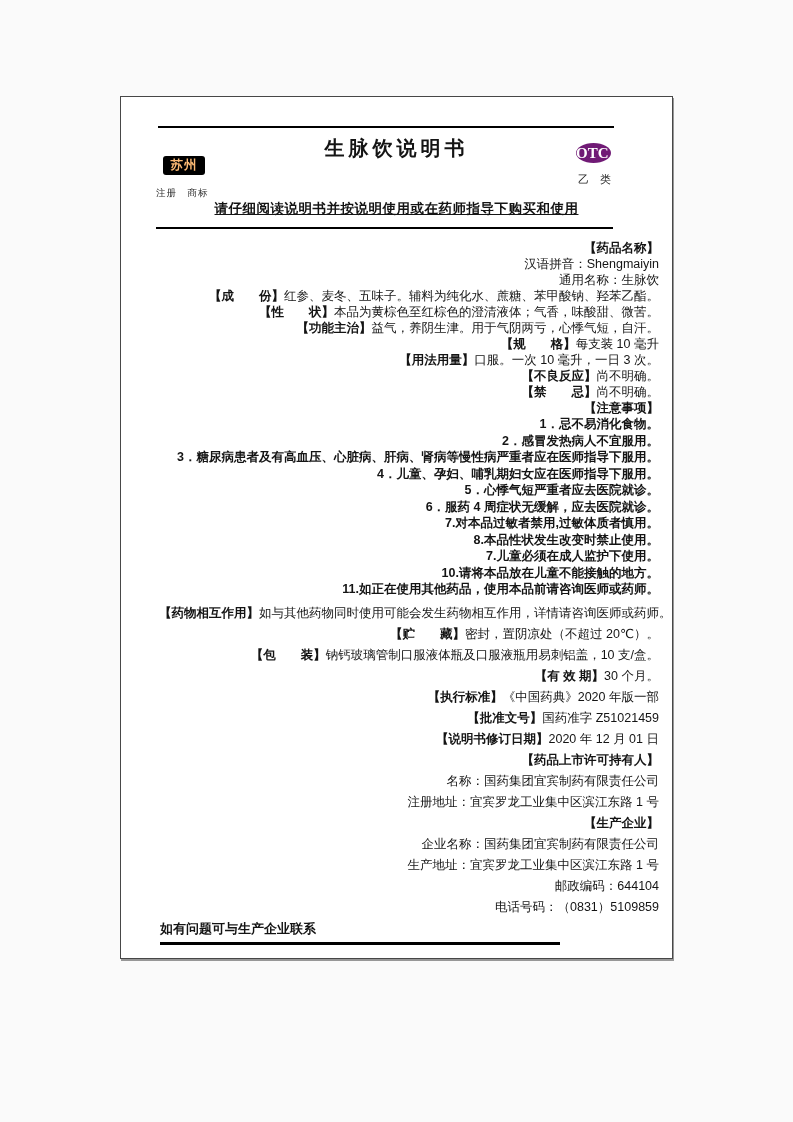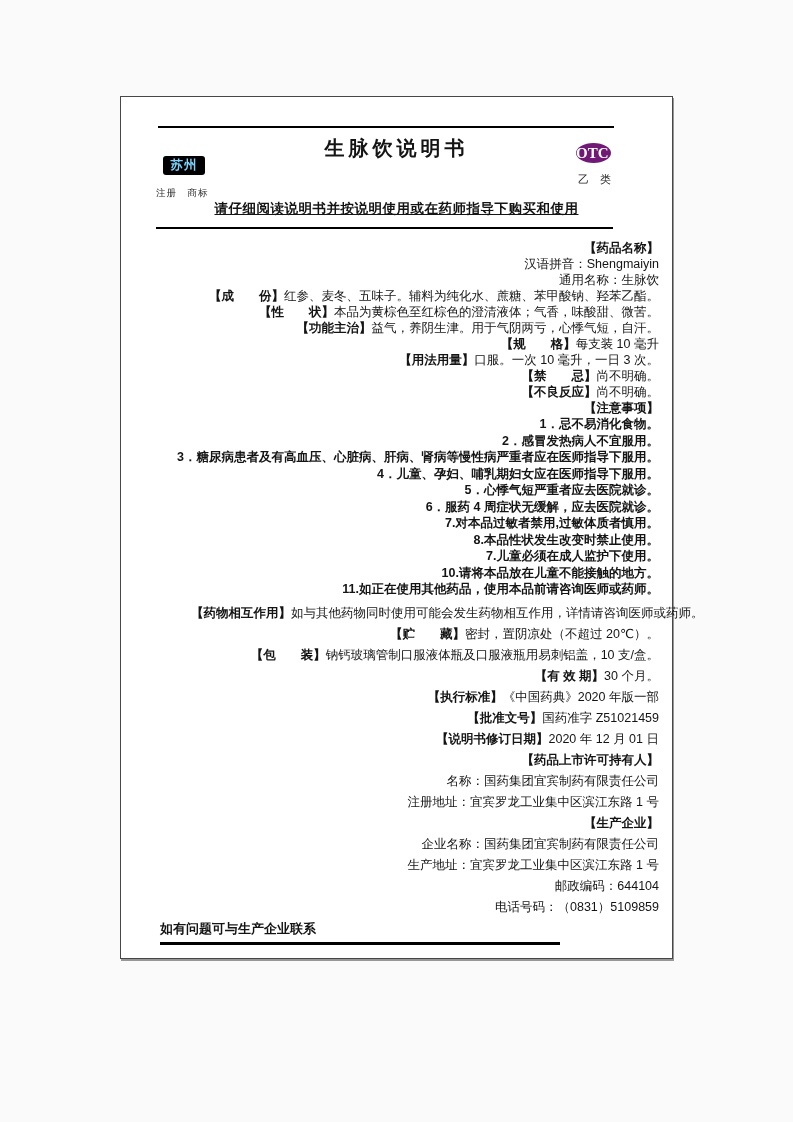--- a/index.html
+++ b/index.html
@@ -16,21 +16,21 @@
     border:1px solid #474747;
     box-shadow:1px 2px 0 rgba(70,70,70,.55);
   }
   .rule { position:absolute; background:#000; }
   .rule-top    { left:37px; top:29px;  width:456px; height:2px; }
   .rule-mid    { left:35px; top:130px; width:457px; height:2px; }
   .rule-footer { left:39px; top:845px; width:400px; height:3px; }
 
   .logo {
     position:absolute; left:42px; top:59px; width:42px; height:19px;
-    background:#000; color:#7dd3fc; border-radius:3px;
+    background:#000; color:#fdba74; border-radius:3px;
     font-size:12.5px; font-weight:bold; text-align:center; line-height:19px;
     letter-spacing:1px;
   }
   .tm {
     position:absolute; left:35px; top:90px;
     font-size:9.5px; letter-spacing:1px; color:#2b2b2b; white-space:pre;
   }
   .title {
     position:absolute; left:0; right:0; top:38px; margin:0;
     text-align:center; font-size:20px; font-weight:bold; letter-spacing:4px;
@@ -50,21 +50,21 @@
     text-align:center; font-weight:bold; font-size:13.5px; letter-spacing:0.5px;text-decoration:underline;
   }
   .content { position:absolute; left:38px; top:143px; width:500px;text-align:right; }
   .line { font-size:12.5px; line-height:16px; white-space:nowrap; }
   .lbl  { font-weight:bold; }
   .indent { padding-left:13px; }
   .item {
     padding-left:13px; font-weight:bold;
     font-size:12.5px; line-height:16.5px; white-space:nowrap;
   }
-  .block-bottom { margin-top:5px;margin-left:32px; }
+  .block-bottom { margin-top:5px; }
   .block-bottom .line { line-height:21px; }
   .block-bottom .indent { padding-left:5px; }
   .footer-note {
     position:absolute; left:39px; top:823px;
     font-weight:bold; font-size:13px;
   }
 </style>
 </head>
 <body>
 
@@ -91,22 +91,22 @@
       <div class="line indent">汉语拼音：Shengmaiyin</div>
       <div class="line indent">通用名称：生脉饮</div>
     </div>
 
     <div>
       <div class="line"><span class="lbl">【成　　份】</span><span>红参、麦冬、五味子。辅料为纯化水、蔗糖、苯甲酸钠、羟苯乙酯。</span></div>
       <div class="line"><span class="lbl">【性　　状】</span><span>本品为黄棕色至红棕色的澄清液体；气香，味酸甜、微苦。</span></div>
       <div class="line"><span class="lbl">【功能主治】</span><span>益气，养阴生津。用于气阴两亏，心悸气短，自汗。</span></div>
       <div class="line"><span class="lbl">【规　　格】</span><span>每支装 10 毫升</span></div>
       <div class="line"><span class="lbl">【用法用量】</span><span>口服。一次 10 毫升，一日 3 次。</span></div>
+      <div class="line"><span class="lbl">【不良反应】</span><span>尚不明确。</span></div>
       <div class="line"><span class="lbl">【禁　　忌】</span><span>尚不明确。</span></div>
-      <div class="line"><span class="lbl">【不良反应】</span><span>尚不明确。</span></div>
     </div>
 
     <div>
       <div class="line"><span class="lbl">【注意事项】</span></div>
       <div class="item">1．忌不易消化食物。</div>
       <div class="item">2．感冒发热病人不宜服用。</div>
       <div class="item">3．糖尿病患者及有高血压、心脏病、肝病、肾病等慢性病严重者应在医师指导下服用。</div>
       <div class="item">4．儿童、孕妇、哺乳期妇女应在医师指导下服用。</div>
       <div class="item">5．心悸气短严重者应去医院就诊。</div>
       <div class="item">6．服药 4 周症状无缓解，应去医院就诊。</div>

